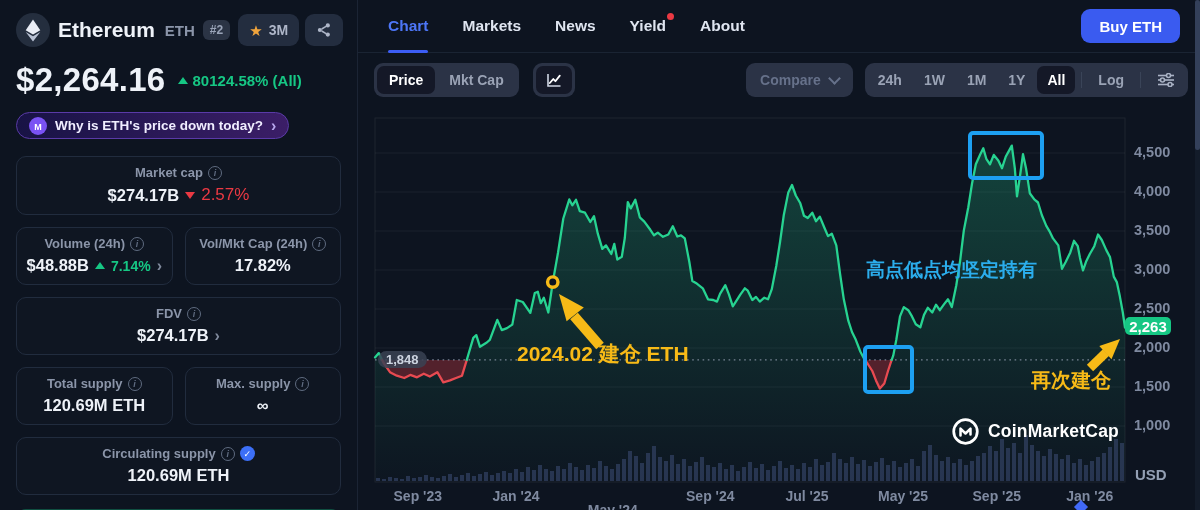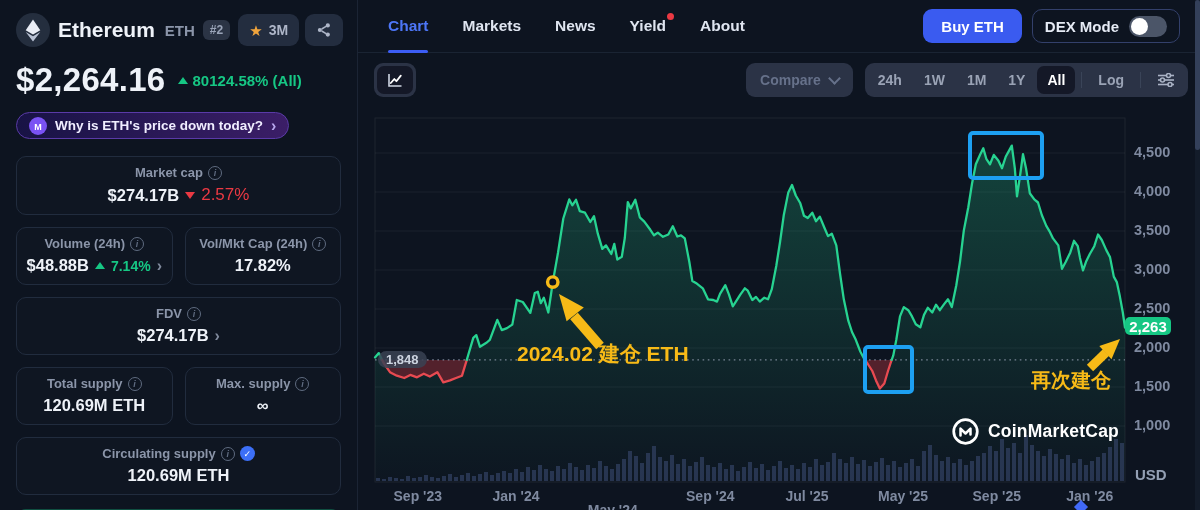--- a/index.html
+++ b/index.html
@@ -380,30 +380,28 @@
   <div class="main-head">
     <nav class="tabs">
         <button class="tab active">Chart</button>
         <button class="tab">Markets</button>
         <button class="tab">News</button>
         <button class="tab">Yield<span class="dot"></span></button>
         <button class="tab">About</button>
       </nav>
     <div class="head-right">
       <button class="buy-btn">Buy ETH</button>
-      <button class="dex-pill">
-        <span>DEX Mode</span>
-        <span class="switch">
-            <span class="knob"></span>
-          </span>
-      </button>
     </div>
   </div>
 
   <div class="controls-row">
+    <div class="seg">
+      <button class="chip active">Price</button>
+      <button class="chip">Mkt Cap</button>
+    </div>
     <div class="seg">
       <button class="chip active icon-chip">
         <span>
           <svg width="16" height="16" viewBox="0 0 16 16" fill="none">
             <path d="M2 2 V14 H14.5" stroke="#cfd6e4" stroke-width="1.6"></path>
             <path d="M3.8 11 L7.3 7 L9.4 9.2 L13.8 3.6" stroke="#ffffff" stroke-width="1.8" stroke-linecap="round" stroke-linejoin="round"></path>
           </svg>
         </span>
       </button>
     </div>
@@ -436,20 +434,21 @@
           </span>
         </button>
       </div>
     </div>
   </div>
 
   <div class="baseline-pill">1,848</div>
   <div class="price-badge">2,263</div>
   <div class="usd">USD</div>
   <div class="ann ann-entry">2024.02 建仓 ETH</div>
+  <div class="ann ann-hold">高点低点均坚定持有</div>
   <div class="ann ann-reentry">再次建仓</div>
   <div class="watermark">
     <span>
       <svg width="29" height="29" viewBox="0 0 32 32" fill="none">
         <circle cx="16" cy="16" r="13" stroke="#ffffff" stroke-width="3"></circle>
         <path d="M10.5 20.5 V12.8 L16 18.2 L21.5 12.8 V19.2" stroke="#ffffff" stroke-width="2.8" stroke-linecap="round" stroke-linejoin="round"></path>
       </svg>
     </span>
     <span class="wm-text">CoinMarketCap</span>
   </div>

